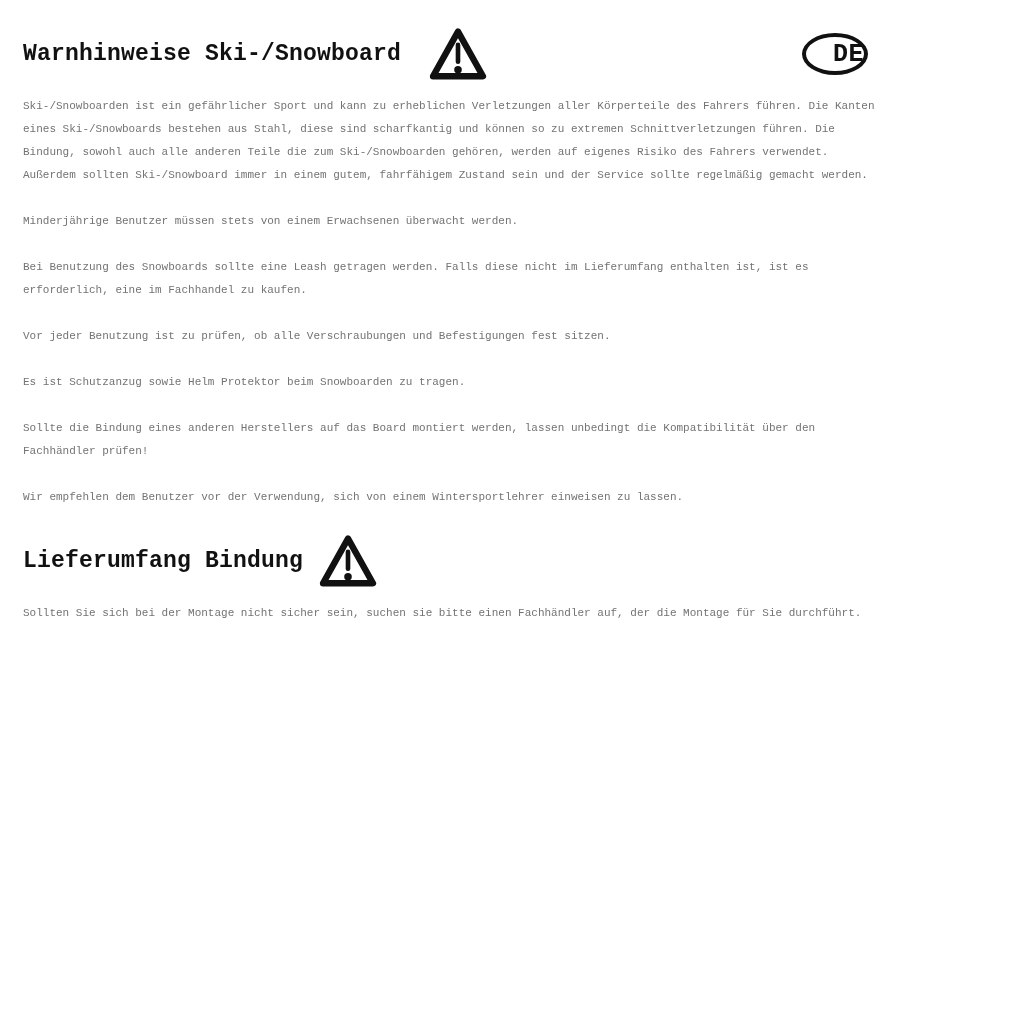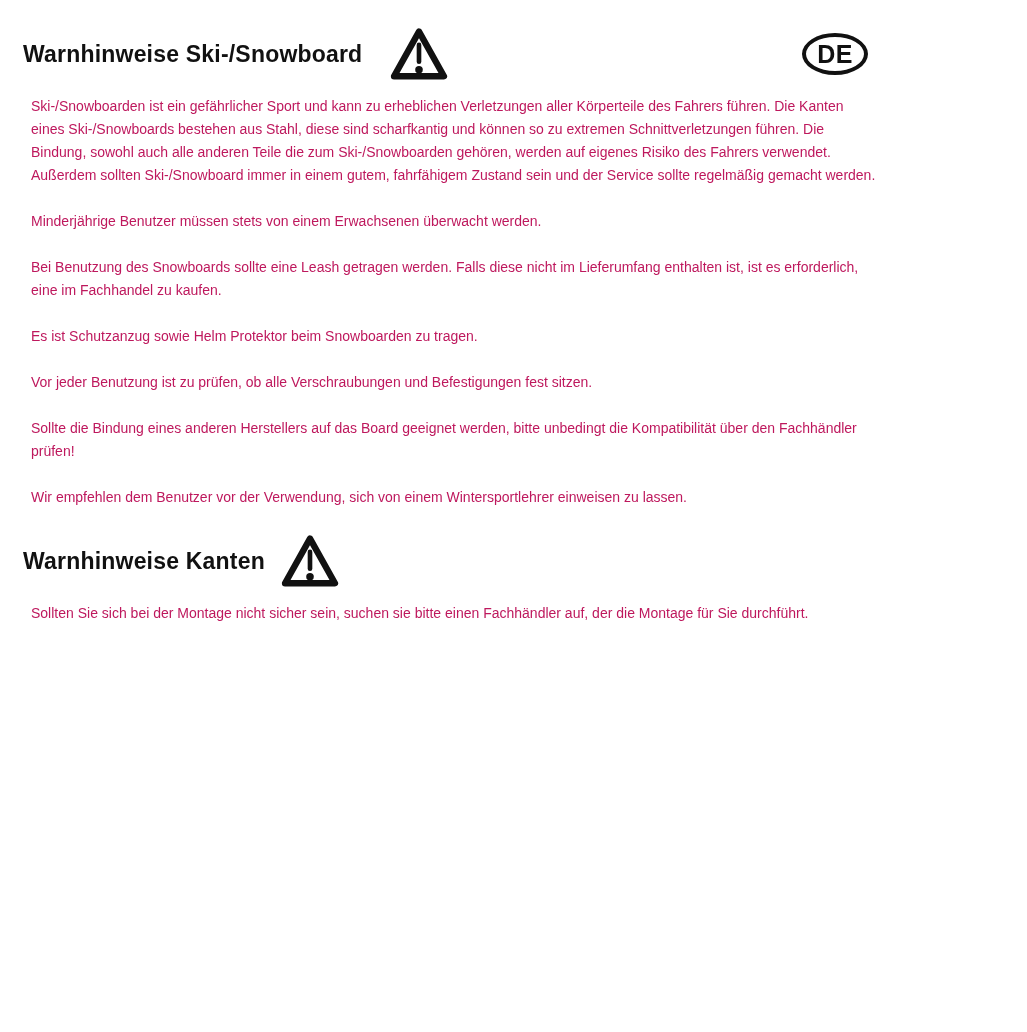--- a/index.html
+++ b/index.html
@@ -7,21 +7,21 @@
     padding: 0;
     background: #ffffff;
   }
   .page {
     position: relative;
     width: 905px;
     height: 1032px;
     box-sizing: border-box;
     background: #ffffff;
     padding: 25px 25px 0 23px;
-    font-family: Liberation Sans, sans-serif;
+    font-family: Liberation Mono, monospace;
     color: #1b1b1b;
     overflow: hidden;
   }
   .heading-row {
     display: flex;
     align-items: center;
     height: 58px;
     margin-bottom: 12px;
   }
   .heading-row h1, .heading-row h2 {
@@ -39,33 +39,33 @@
   }
   .lang-badge {
     margin-left: auto;
     margin-right: 12px;
     width: 58px;
     height: 34px;
     border: 4px solid #111111;
     border-radius: 50%;
     display: inline-flex;
     align-items: center;
-    justify-content: center;
+    justify-content: flex-end;
     font-size: 25px;
     font-weight: bold;
     color: #111111;
     letter-spacing: 0.5px;
     flex: 0 0 auto;
   }
   .body-text p {
-    margin: 0 0 23px 8px;
-    font-size: 14px;
+    margin: 0 0 23px 0;
+    font-size: 11px;
     line-height: 23px;
     max-width: 990px;
-    color: #be185d;
+    color: #737373;
   }
 </style>
 </head>
 <body>
 
 <div class="page">
 
   <header class="heading-row">
     <h1>Warnhinweise Ski-/Snowboard</h1>
     <span class="warn-icon">
@@ -77,28 +77,28 @@
     </span>
     <span class="lang-badge">
       <span>DE</span>
     </span>
   </header>
 
   <div class="body-text">
     <p>Ski-/Snowboarden ist ein gefährlicher Sport und kann zu erheblichen Verletzungen aller Körperteile des Fahrers führen. Die Kanten eines Ski-/Snowboards bestehen aus Stahl, diese sind scharfkantig und können so zu extremen Schnittverletzungen führen. Die Bindung, sowohl auch alle anderen Teile die zum Ski-/Snowboarden gehören, werden auf eigenes Risiko des Fahrers verwendet. Außerdem sollten Ski-/Snowboard immer in einem gutem, fahrfähigem Zustand sein und der Service sollte regelmäßig gemacht werden.</p>
     <p>Minderjährige Benutzer müssen stets von einem Erwachsenen überwacht werden.</p>
     <p>Bei Benutzung des Snowboards sollte eine Leash getragen werden. Falls diese nicht im Lieferumfang enthalten ist, ist es erforderlich, eine im Fachhandel zu kaufen.</p>
+    <p>Vor jeder Benutzung ist zu prüfen, ob alle Verschraubungen und Befestigungen fest sitzen.</p>
     <p>Es ist Schutzanzug sowie Helm Protektor beim Snowboarden zu tragen.</p>
-    <p>Vor jeder Benutzung ist zu prüfen, ob alle Verschraubungen und Befestigungen fest sitzen.</p>
-    <p>Sollte die Bindung eines anderen Herstellers auf das Board geeignet werden, bitte unbedingt die Kompatibilität über den Fachhändler prüfen!</p>
+    <p>Sollte die Bindung eines anderen Herstellers auf das Board montiert werden, lassen unbedingt die Kompatibilität über den Fachhändler prüfen!</p>
     <p>Wir empfehlen dem Benutzer vor der Verwendung, sich von einem Wintersportlehrer einweisen zu lassen.</p>
   </div>
 
   <header class="heading-row">
-    <h2>Warnhinweise Kanten</h2>
+    <h2>Lieferumfang Bindung</h2>
     <span class="warn-icon" style="margin-left:16px">
       <svg width="58" height="57" viewBox="0 0 100 95" aria-hidden="true">
         <path d="M50 8 L93 85 L7 85 Z" fill="none" stroke="#111111" stroke-width="11" stroke-linejoin="round"></path>
         <line x1="50" y1="31" x2="50" y2="60" stroke="#111111" stroke-width="8" stroke-linecap="round"></line>
         <circle cx="50" cy="74" r="6.5" fill="#111111"></circle>
       </svg>
     </span>
   </header>
 
   <div class="body-text">

